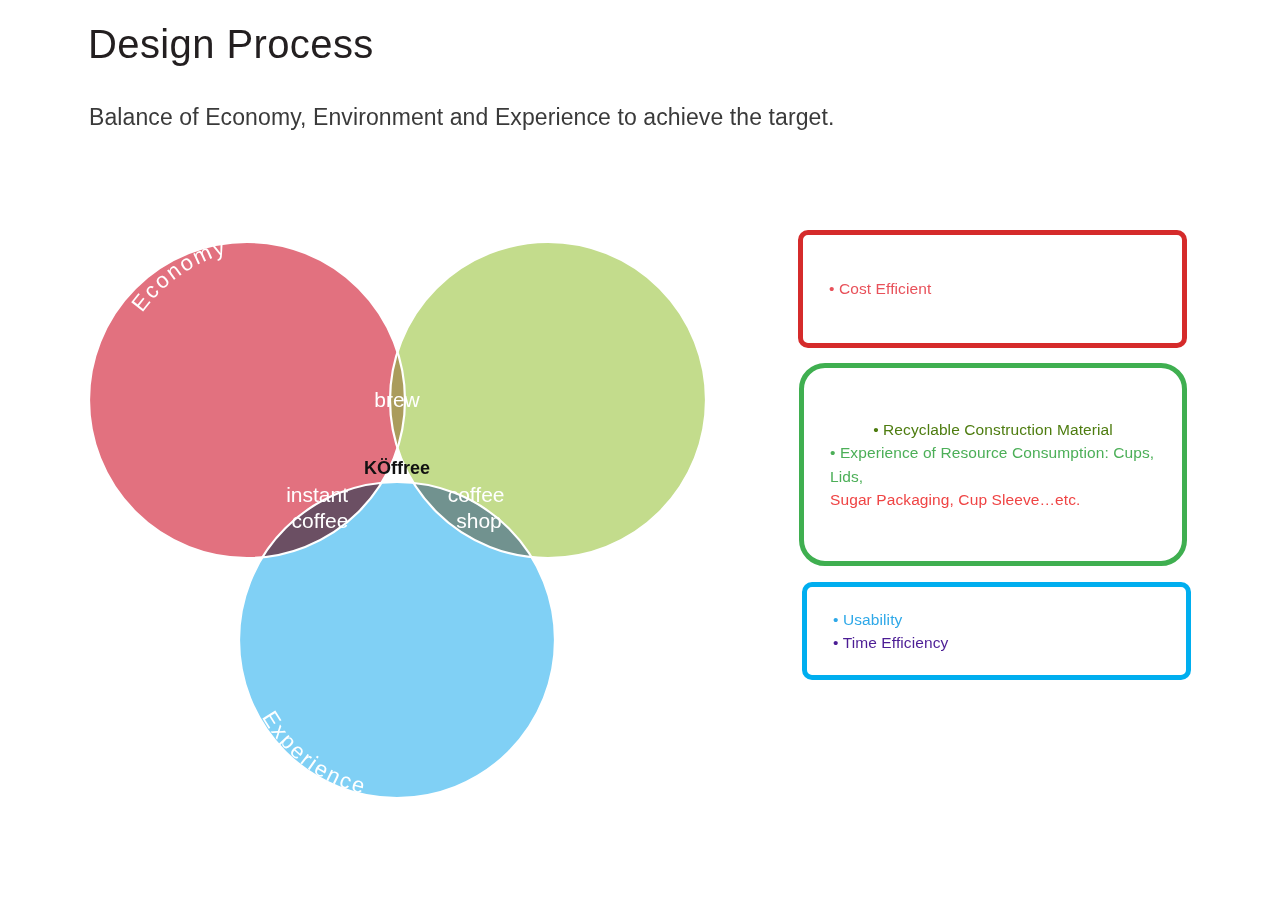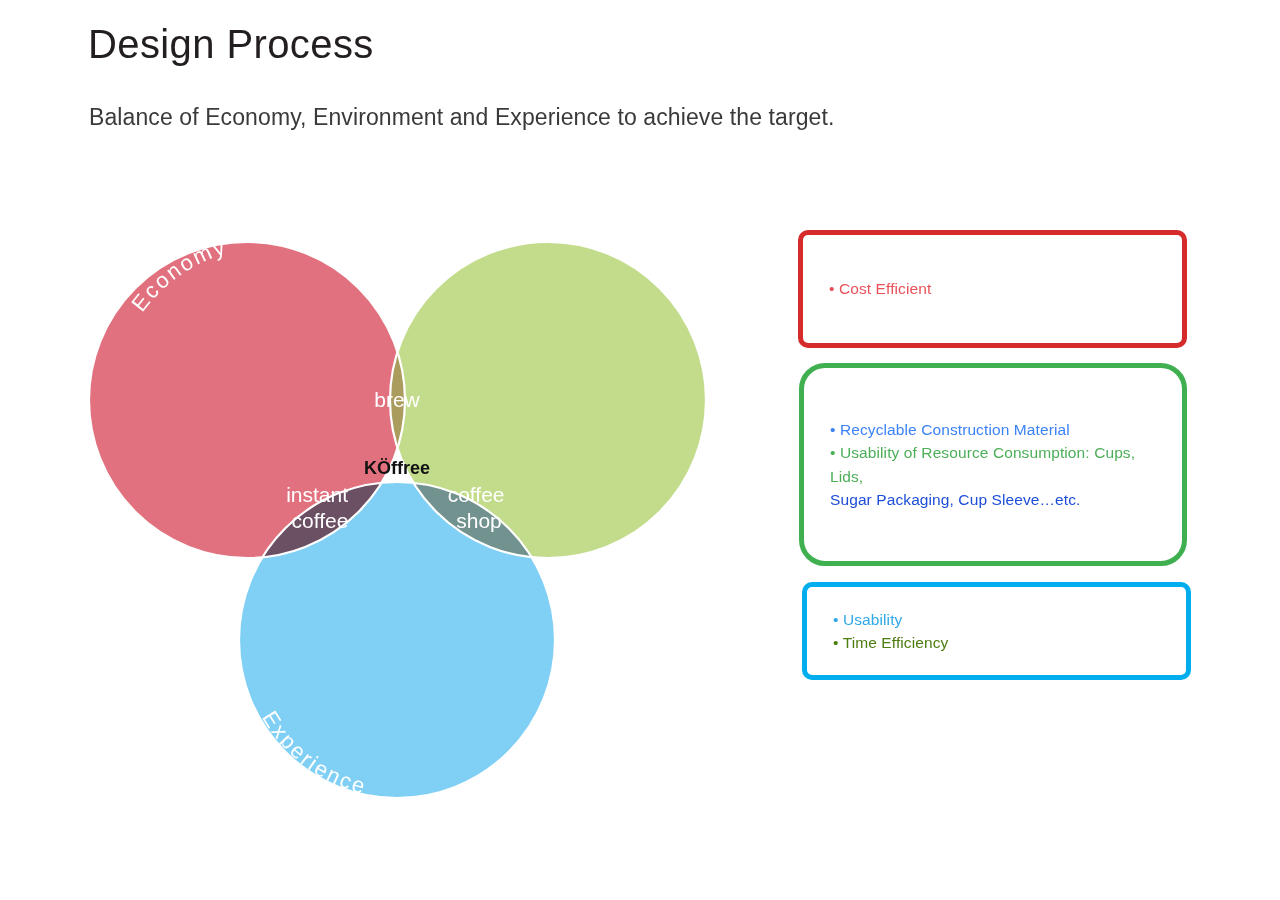--- a/index.html
+++ b/index.html
@@ -220,27 +220,27 @@
   <div class="callouts">
 
     <div class="callout" id="callout-economy" style="border-color: rgb(213, 43, 43);">
       <div class="callout-lines">
         <div class="callout-line" style="color: rgb(232, 81, 90);">• Cost Efficient</div>
       </div>
     </div>
 
     <div class="callout" id="callout-environment" style="border-color: rgb(63, 175, 80);">
       <div class="callout-lines">
-        <div class="callout-line" style="color: #3b82f6;">• Recyclable Construction Material</div>
-        <div class="callout-line" style="color: rgb(76, 175, 88);">• Usability of Resource Consumption: Cups, Lids,</div>
-        <div class="callout-line" style="color: #1d4ed8;">Sugar Packaging, Cup Sleeve…etc.</div>
+        <div class="callout-line" style="color: #4d7c0f; text-align: center;">• Recyclable Construction Material</div>
+        <div class="callout-line" style="color: rgb(76, 175, 88);">• Experience of Resource Consumption: Cups, Lids,</div>
+        <div class="callout-line" style="color: #ef4444;">Sugar Packaging, Cup Sleeve…etc.</div>
       </div>
     </div>
 
     <div class="callout" id="callout-experience" style="border-color: rgb(0, 174, 239);">
       <div class="callout-lines">
         <div class="callout-line" style="color: rgb(46, 168, 232);">• Usability</div>
-        <div class="callout-line" style="color: #4d7c0f;">• Time Efficiency</div>
+        <div class="callout-line" style="color: #4c1d95;">• Time Efficiency</div>
       </div>
     </div>
 
   </div>
 </div>
 
 </body></html>

